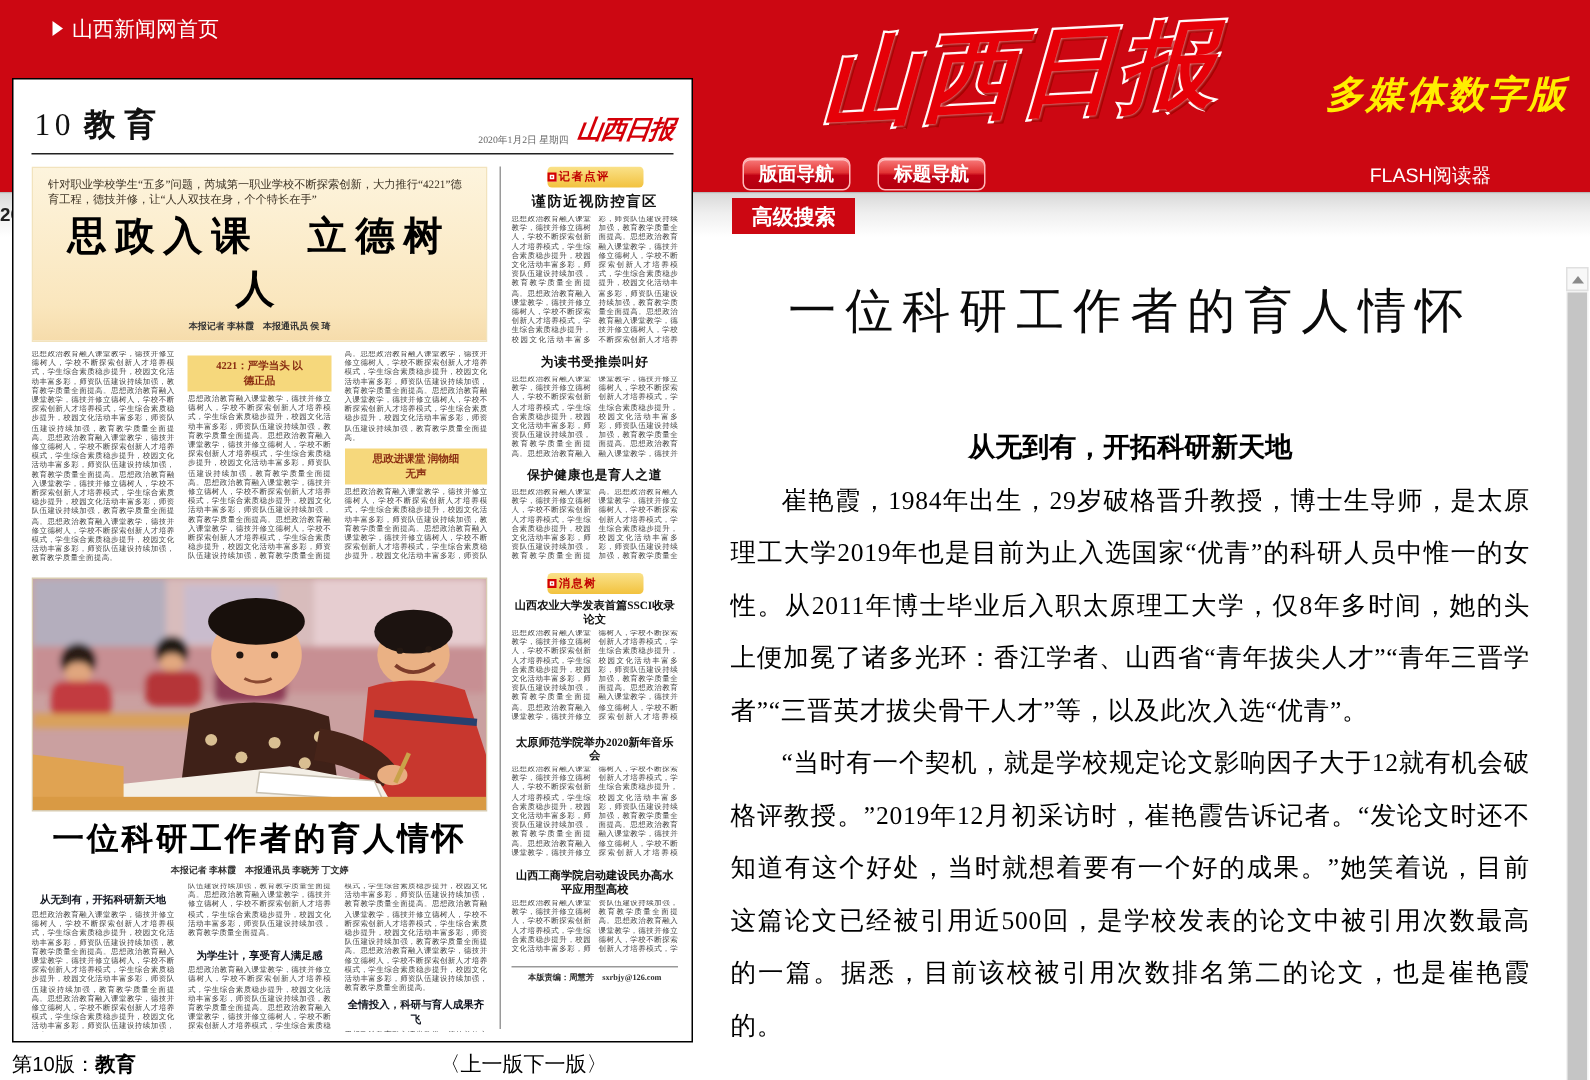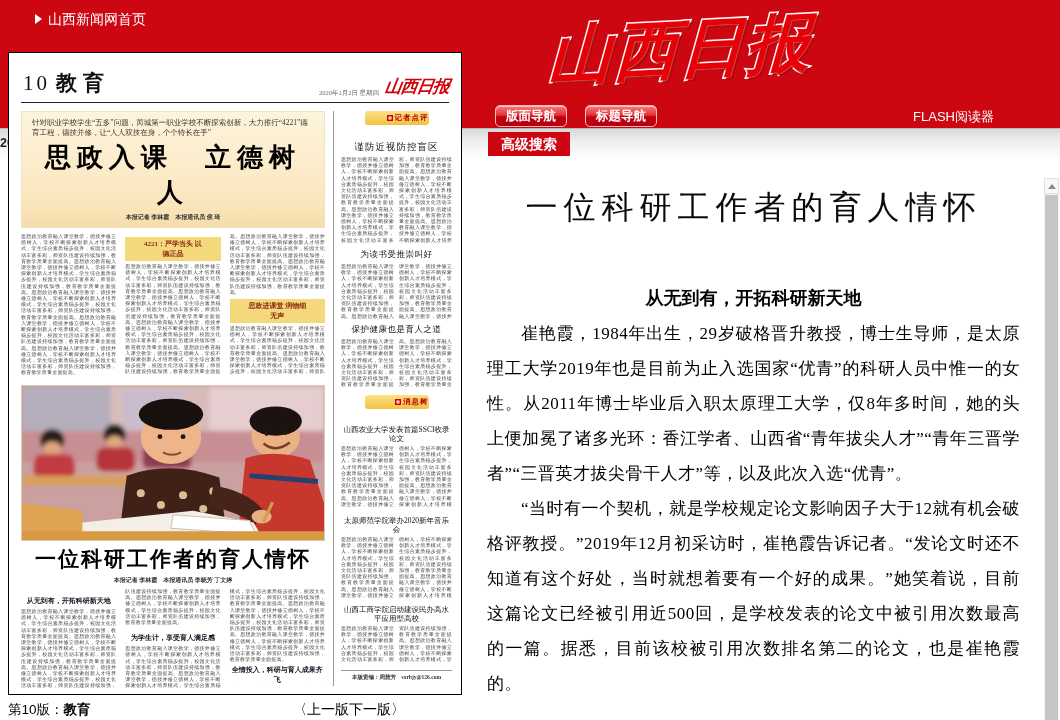--- a/index.html
+++ b/index.html
@@ -92,43 +92,44 @@
              text-align:center; }
   .np-photo { margin-top:5px; width:100%; height:156px; overflow:hidden; border:1px solid #d8cbb0; }
   .np-photo svg { width:100%; height:100%; display:block; }
   .np-cap { display:flex; margin-top:2px; height:17px; overflow:hidden; align-items:flex-start; }
   .np-cap .cap-t { font-size:8px; font-weight:bold; color:#111; white-space:nowrap; margin-right:5px; }
   .np-cap .cap-s { flex:1; font-size:5px; line-height:5.8px; color:#666; text-align:justify; word-break:break-all; }
   .np-hl2 { margin-top:4px; text-align:center; font-size:21px; font-weight:bold; letter-spacing:2px; color:#000; }
   .np-by2 { text-align:center; font-size:6px; font-weight:bold; color:#333; margin-top:3px; }
   .np-side { position:absolute; left:324px; right:9px; top:58px; bottom:8px; border-left:1px solid #9a9a9a;
              padding-left:7px; overflow:hidden; }
-  .badge { display:block; margin:0 auto 16px; width:64px; background:linear-gradient(180deg,#fae28a,#f2c23e);
-           border-radius:3px; color:#c00000; font-size:7.5px; font-weight:bold; text-align:right;
+  .badge { display:block; margin:0 auto 3px; width:64px; background:linear-gradient(180deg,#fae28a,#f2c23e);
+           border-radius:3px; color:#c00000; font-size:7.5px; font-weight:bold; text-align:left;
            padding:2px 0; letter-spacing:1px; }
   .badge .ico { display:inline-block; width:6px; height:6px; background:#d40000; margin-right:2px;
                 vertical-align:middle; box-shadow:inset 0 0 0 1.5px #d40000, inset 0 0 0 2.5px #fff; }
-  .sd-head { text-align:center; font-weight:normal; color:#111; margin:2px 0 3px; }
+  .sd-head { text-align:center; font-weight:bold; color:#111; margin:2px 0 3px; }
   .sd-head.h1 { font-size:9.5px; letter-spacing:1px; }
   .sd-head.hm { font-size:8.5px; letter-spacing:.5px; }
   .sd-head.hs { font-size:7.5px; line-height:9px; }
   .tiny2 { column-count:2; column-gap:5px; overflow:hidden; margin-bottom:4px; }
   .sd-foot { border-top:1px solid #999; margin-top:4px; padding-top:3px; font-size:5.5px; font-weight:bold;
              color:#333; text-align:center; }
 </style>
 </head>
 <body>
 
 <div class="stage">
 
   <div class="red-band"></div>
   <div class="home-link">
     <span class="tri"></span><span>山西新闻网首页</span>
   </div>
   <div class="logo">山西日报</div>
+  <div class="edition">多媒体数字版</div>
   <div class="flash">FLASH阅读器</div>
   <div class="nav-btn b1">版面导航</div>
   <div class="nav-btn b2">标题导航</div>
 
   <div class="toolbar">
     <span class="tb-date">2020年01月02日  星期四</span>
     <div class="tb-select">
       <span class="val">山西日报</span>
       <span class="arr">▼</span>
     </div>

